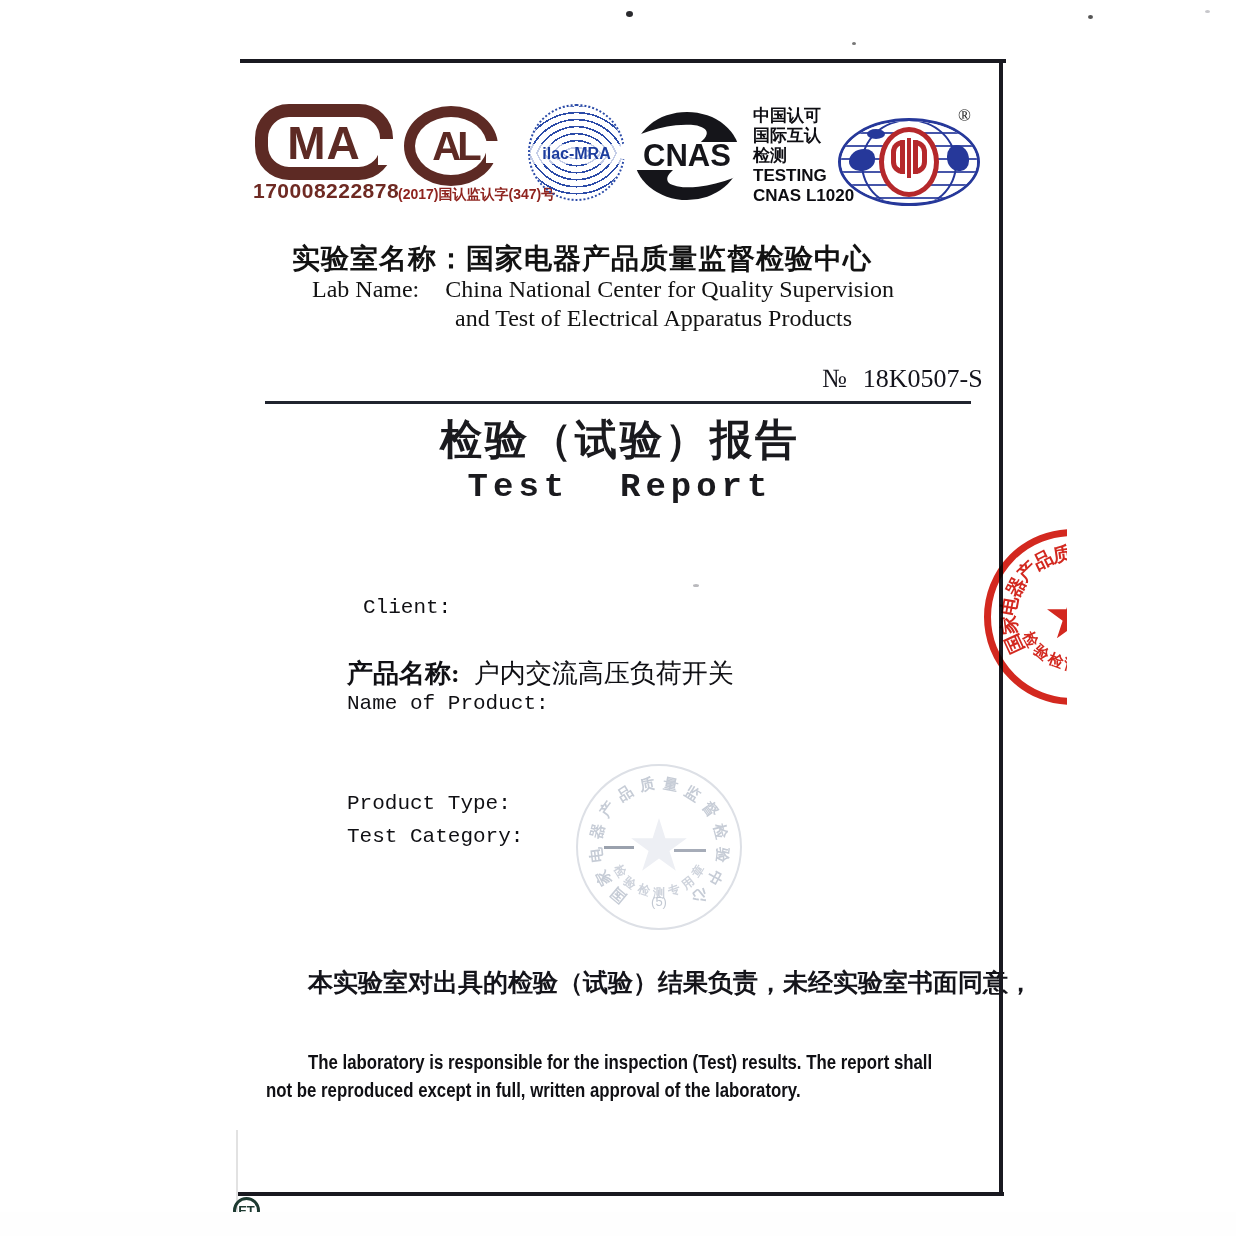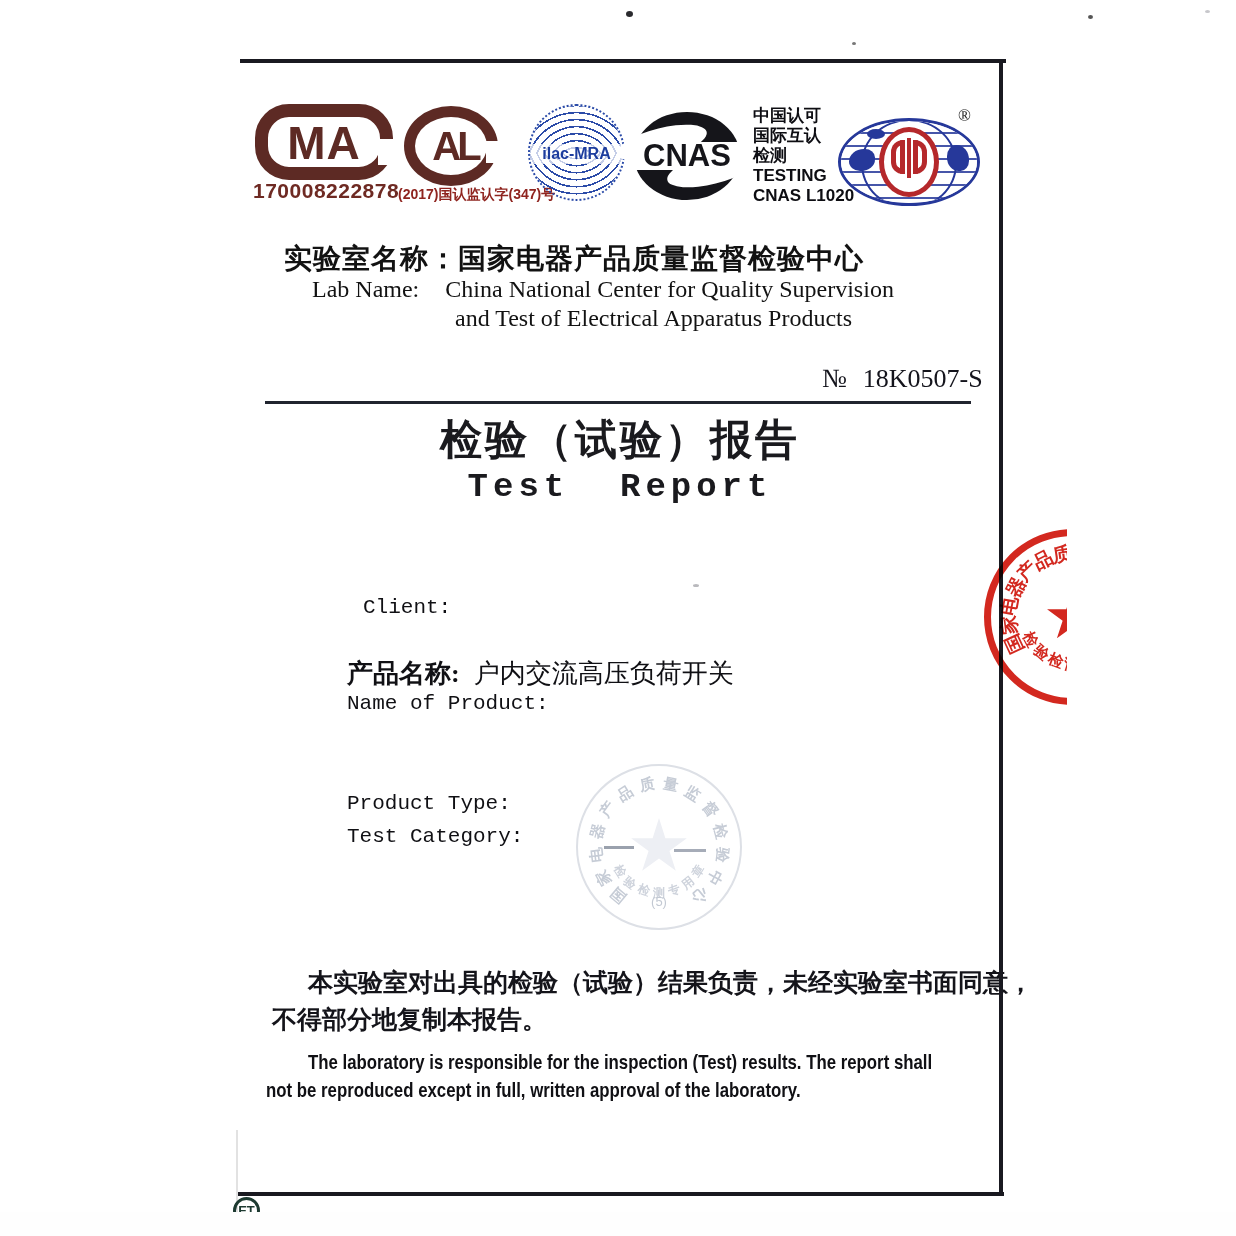--- a/index.html
+++ b/index.html
@@ -60,21 +60,21 @@
   .emblem{position:absolute;left:50%;top:50%;transform:translate(-50%,-50%);width:60px;height:70px;
           background:#fff;border:5px solid #b5282b;border-radius:50%;box-sizing:border-box;}
   .emblem-dl{position:absolute;left:7px;top:8px;width:14px;height:34px;border:5px solid #b5282b;
              border-radius:12px 0 0 12px;box-sizing:border-box;}
   .emblem-dr{position:absolute;right:7px;top:8px;width:14px;height:34px;border:5px solid #b5282b;
              border-radius:0 12px 12px 0;box-sizing:border-box;}
   .emblem-bar{position:absolute;left:50%;top:6px;transform:translateX(-50%);width:4px;height:40px;background:#b5282b;}
   .globe-reg{left:958px;top:106px;font-size:17px;font-family:"Liberation Serif",serif;color:#222;}
 
   
-  .lab-zh{left:284px;top:240px;font-size:28px;font-weight:800;letter-spacing:1px;color:#121212;white-space:nowrap;}
+  .lab-zh{left:292px;top:240px;font-size:28px;font-weight:800;letter-spacing:1px;color:#121212;white-space:nowrap;}
   .lab-en1{left:312px;top:276px;font-family:"Liberation Serif","DejaVu Serif",serif;font-size:24px;color:#121212;white-space:nowrap;}
   .lab-en1 .gap{display:inline-block;width:26px;}
   .lab-en2{left:455px;top:305px;font-family:"Liberation Serif","DejaVu Serif",serif;font-size:24px;color:#121212;white-space:nowrap;}
 
   
   .report-no{left:822px;top:364px;font-family:"Liberation Serif","DejaVu Serif",serif;font-size:26px;color:#14141c;white-space:nowrap;}
   .report-no .no-label{margin-right:16px;}
   .rule{left:265px;top:401px;width:706px;height:3px;background:#20242e;}
 
   
@@ -272,21 +272,20 @@
           <span class="arc-ch" style="left: calc(50% - 40.6px); top: calc(50% + 21.6px); transform: translate(-50%, -50%) rotate(62deg);">检</span>
           <span class="arc-ch" style="left: calc(50% - 30.4px); top: calc(50% + 34.5px); transform: translate(-50%, -50%) rotate(41.3deg);">验</span>
           <span class="arc-ch" style="left: calc(50% - 16.2px); top: calc(50% + 43px); transform: translate(-50%, -50%) rotate(20.7deg);">检</span>
           <span class="arc-ch" style="left: calc(50% + 0px); top: calc(50% + 46px); transform: translate(-50%, -50%) rotate(0deg);">测</span>
         </div>
       <div class="stamp-star"></div>
     </div>
   </div>
 
   <div class="abs disc-zh1">本实验室对出具的检验（试验）结果负责，未经实验室书面同意，</div>
-  <div class="abs disc-zh2">不得部分地复制本报告。</div>
   <div class="abs disc-en1">The laboratory is responsible for the inspection (Test) results. The report shall</div>
   <div class="abs disc-en2">not be reproduced except in full, written approval of the laboratory.</div>
 
   <div class="abs et-mark">ET</div>
 
   <div class="speck sp1"></div>
   <div class="speck sp2"></div>
   <div class="speck sp3"></div>
   <div class="speck sp4"></div>
   <div class="speck sp5"></div>

